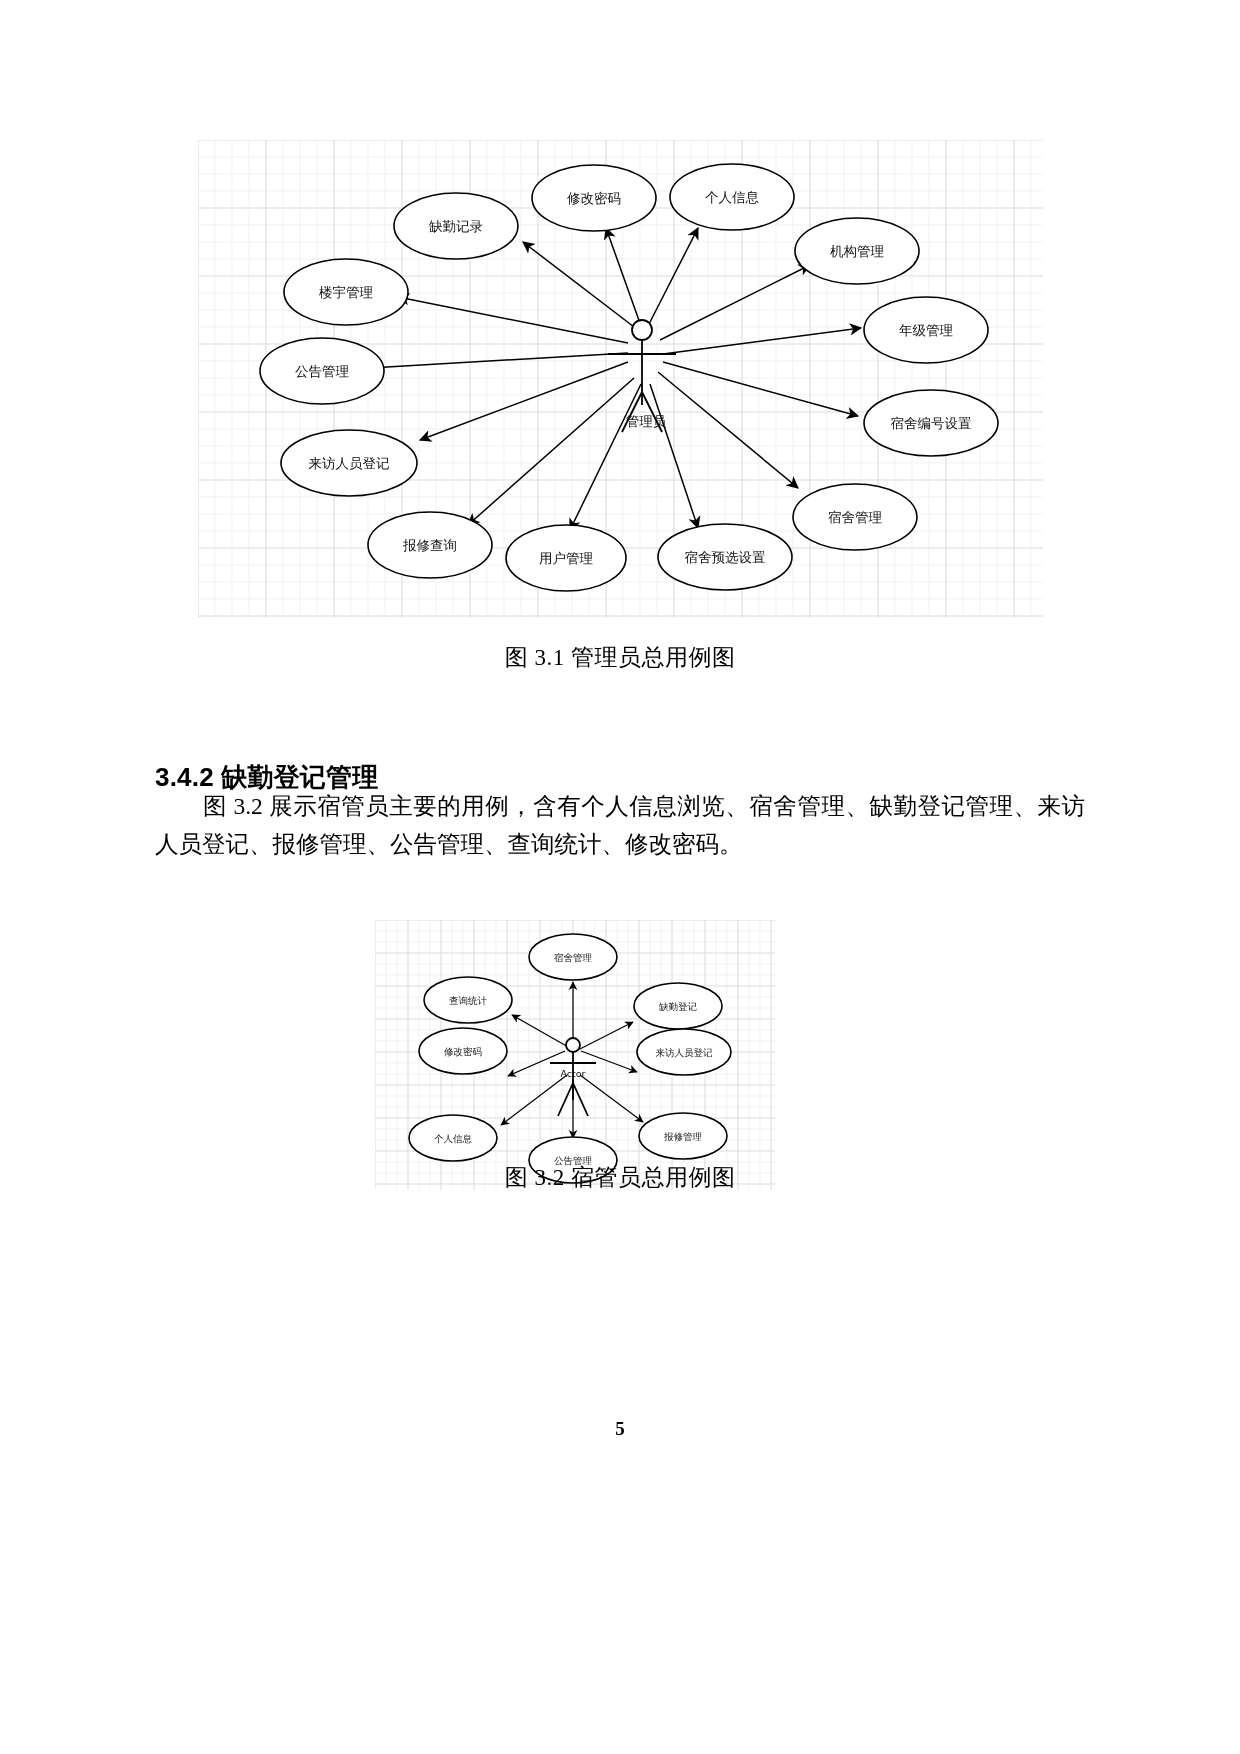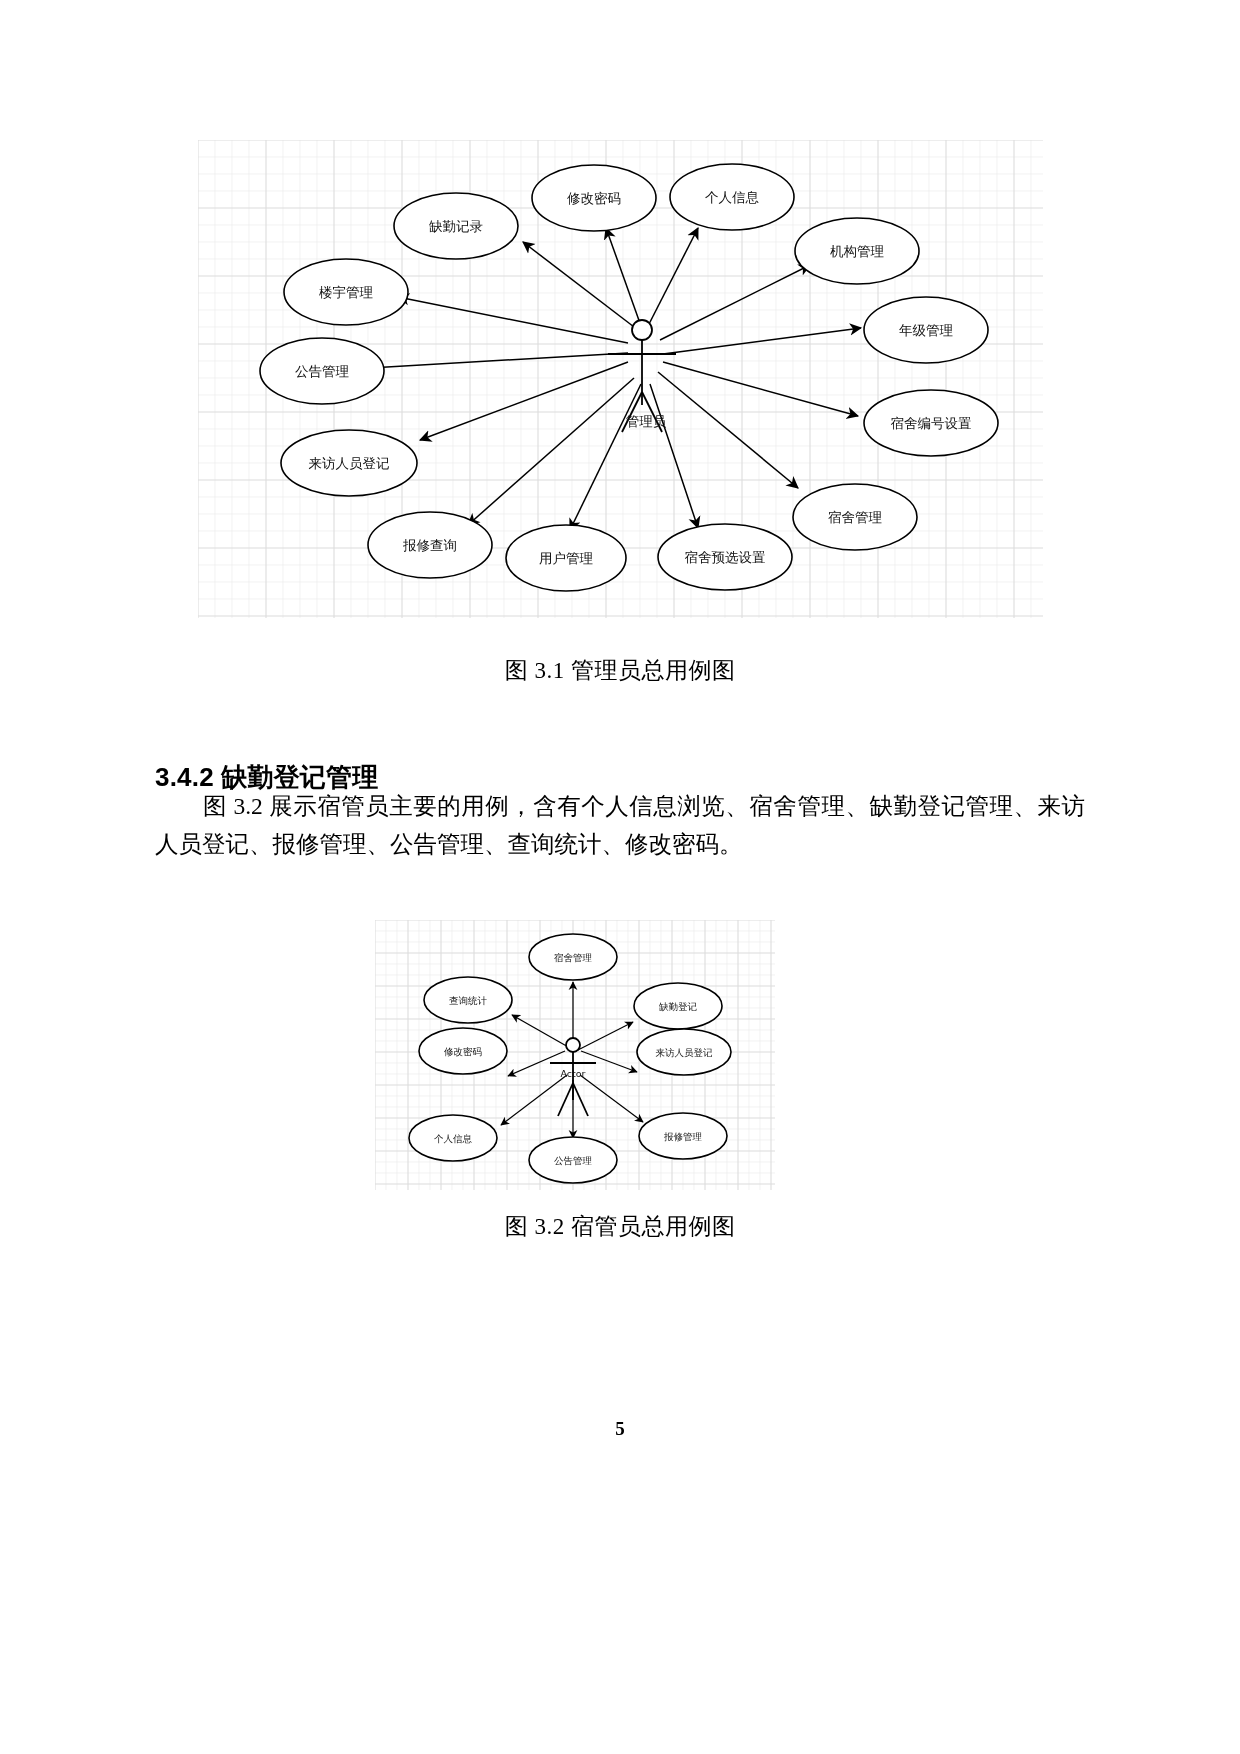--- a/index.html
+++ b/index.html
@@ -46,24 +46,23 @@
 
   
   .caption {
     position: absolute;
     width: 100%;
     text-align: center;
     font-family: "Liberation Serif", "DejaVu Serif", serif;
     font-size: 23px;
     letter-spacing: 0.5px;
     color: #000;
-    margin-top: 13px;
   }
   #caption-1 { top: 642px; }
-  #caption-2 { top: 1198px; }
+  #caption-2 { top: 1162px; }
 
   
   .section-heading {
     position: absolute;
     left: 155px;
     top: 760px;
     font-family: "Liberation Sans", "DejaVu Sans", sans-serif;
     font-weight: bold;
     font-size: 26px;
     letter-spacing: 0.2px;

